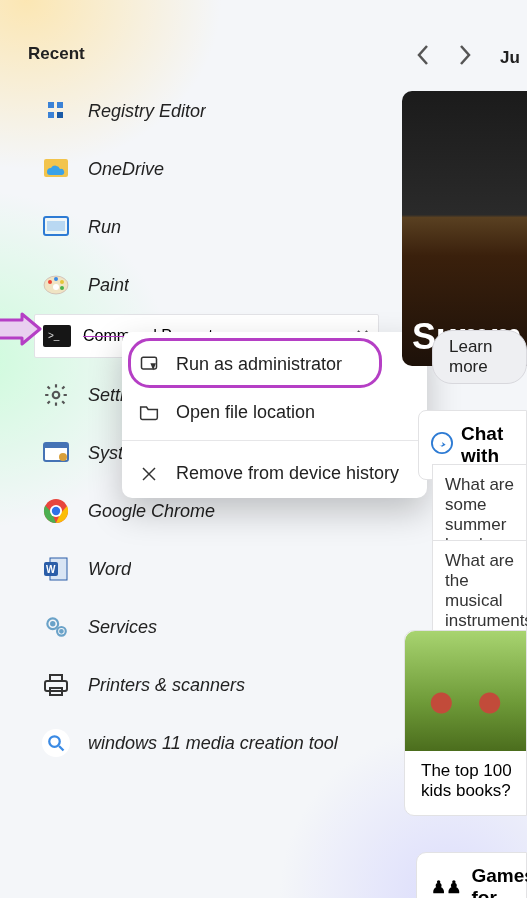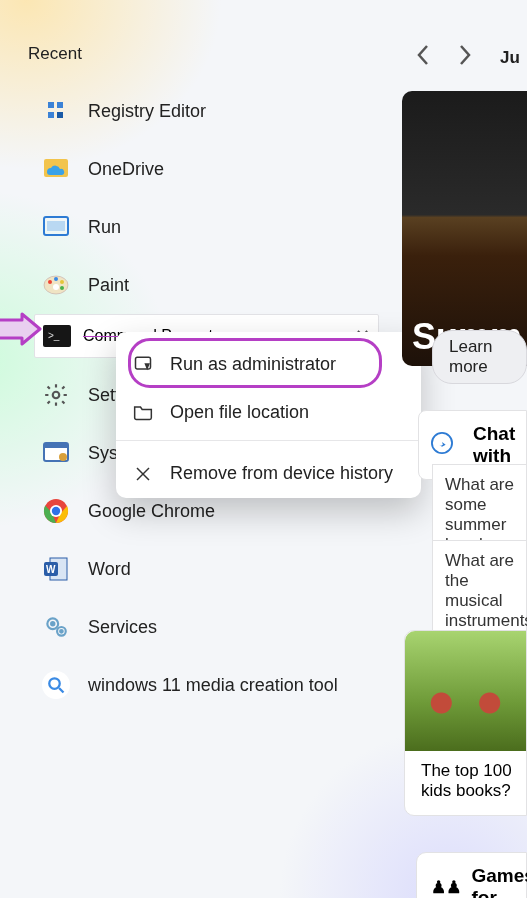--- a/index.html
+++ b/index.html
@@ -9,48 +9,48 @@
       radial-gradient(ellipse 300px 260px at 5% 0%, rgba(255,224,150,0.7), transparent 65%),
       radial-gradient(ellipse 300px 260px at -5% 40%, rgba(180,255,200,0.6), transparent 65%),
       radial-gradient(ellipse 260px 260px at 85% 100%, rgba(200,200,255,0.55), transparent 65%),
       #f4f6f9;
     position: relative;
   }
 
   .left-col { position:absolute; left:0; top:0; width:375px; }
   .right-col { position:absolute; left:402px; top:30px; right:0; }
 
-  .hdr-recent { font-size:17px; font-weight:400; color:#222; padding:44px 0 18px 28px; }
+  .hdr-recent { font-size:17px; font-weight:700; color:#222; padding:44px 0 18px 28px; }
 
   .item {
     display:flex; align-items:center; gap:18px;
     height:58px; padding-left:42px; font-size:18px; color:#222;
     cursor:default;
   }
-  .item .lbl { white-space:nowrap; overflow:hidden; text-overflow:ellipsis; }
+  .item .lbl { white-space:nowrap; overflow:hidden; text-overflow:ellipsis;font-style:italic; }
 
   .ic { width:28px; height:28px; display:flex; align-items:center; justify-content:center; flex:0 0 28px; border-radius:4px;}
 
   .bar-highlight {
     background:#fff; border:1px solid #e2e2e6; border-radius:2px;
     margin-left:34px; width:345px; height:44px;
     display:flex; align-items:center; gap:12px; padding-left:8px; position:relative;
   }
   .bar-highlight .close-x { position:absolute; right:8px; top:50%; transform:translateY(-50%); font-size:18px; color:#555;}
   .bar-highlight .lbl { text-decoration: line-through; text-decoration-color:#b53fc5;}
 
   .arrow-anno {
     position:absolute; left:-2px; top:314px;
     width:42px; height:30px;
   }
   .arrow-anno svg { overflow:visible; }
 
   
   .ctx {
-    position:absolute; left:116px; top:332px; width:305px;
+    position:absolute; left:122px; top:332px; width:305px;
     background:#fff; border-radius:10px;
     box-shadow:0 14px 34px rgba(0,0,0,0.22);
     padding:8px 0;
   }
   .ctx-row {
     display:flex; align-items:center; gap:16px;
     height:48px; padding:0 16px; font-size:18px; color:#222;
   }
   .ctx-row.sep-above { border-top:1px solid #e6e6e8; margin-top:4px; padding-top:16px; height:50px;}
   .ctx-ic { width:22px; height:22px; display:flex; align-items:center; justify-content:center; flex:0 0 22px;}
@@ -72,21 +72,21 @@
   .hero-title { position:absolute; left:10px; bottom:8px; font-size:36px; font-weight:700;}
   .pill-btn {
     position:absolute; left:432px; top:330px; background:#eeeff2;
     border:1px solid #d8d8dd; border-radius:20px; padding:6px 16px;
     font-size:17px; color:#222;
   }
   .chat-card {
     position:absolute; left:418px; top:410px; right:0;
     background:#fff; border:1px solid #e2e2e4; border-radius:8px 0 0 8px; padding:12px 8px 12px 12px;
   }
-  .chat-hdr { display:flex; align-items:center; gap:20px; font-size:19px; font-weight:600;}
+  .chat-hdr { display:flex; align-items:center; gap:8px; font-size:19px; font-weight:600;}
   .chat-row { position:absolute; left:432px; right:0; background:#fff; border:1px solid #e2e2e4; padding:10px 6px 10px 12px; font-size:17px; color:#333;}
   .chat-row.r1 { top:464px;}
   .chat-row.r2 { top:540px;}
   .photo-card {
     position:absolute; left:404px; top:630px; right:0; background:#fff; border:1px solid #e2e2e4; border-radius:10px 0 0 10px;
   }
   .photo-img {
     height:120px; border-radius:10px 0 0 0;
     background:
       radial-gradient(circle at 30% 60%, #c24b3a 0 10px, transparent 11px),
@@ -215,20 +215,30 @@
       <svg width="26" height="26" viewBox="0 0 24 24" fill="none" stroke="#6aa2c8" stroke-width="2">
           <circle cx="9" cy="9" r="5"></circle>
           <circle cx="17" cy="16" r="4"></circle>
           <circle cx="9" cy="9" r="1.5" fill="#6aa2c8"></circle>
           <circle cx="17" cy="16" r="1.2" fill="#6aa2c8"></circle>
         </svg>
     </span>
     <span class="lbl">Services</span>
   </div>
 
+  <div class="item">
+    <span class="ic">
+      <svg width="28" height="24" viewBox="0 0 28 24" fill="none" stroke="#333" stroke-width="2">
+          <rect x="3" y="8" width="22" height="10" rx="2"></rect>
+          <rect x="8" y="2" width="12" height="6"></rect>
+          <rect x="8" y="15" width="12" height="7"></rect>
+        </svg>
+    </span>
+    <span class="lbl">Printers &amp; scanners</span>
+  </div>
 
   <div class="item">
     <span class="ic" style="background:#fff;border-radius:50%;">
       <svg width="18" height="18" viewBox="0 0 24 24" fill="none" stroke="#3a8ae4" stroke-width="3">
           <circle cx="10" cy="10" r="7"></circle>
           <line x1="16" y1="16" x2="22" y2="22"></line>
         </svg>
     </span>
     <span class="lbl">windows 11 media creation tool</span>
   </div>

